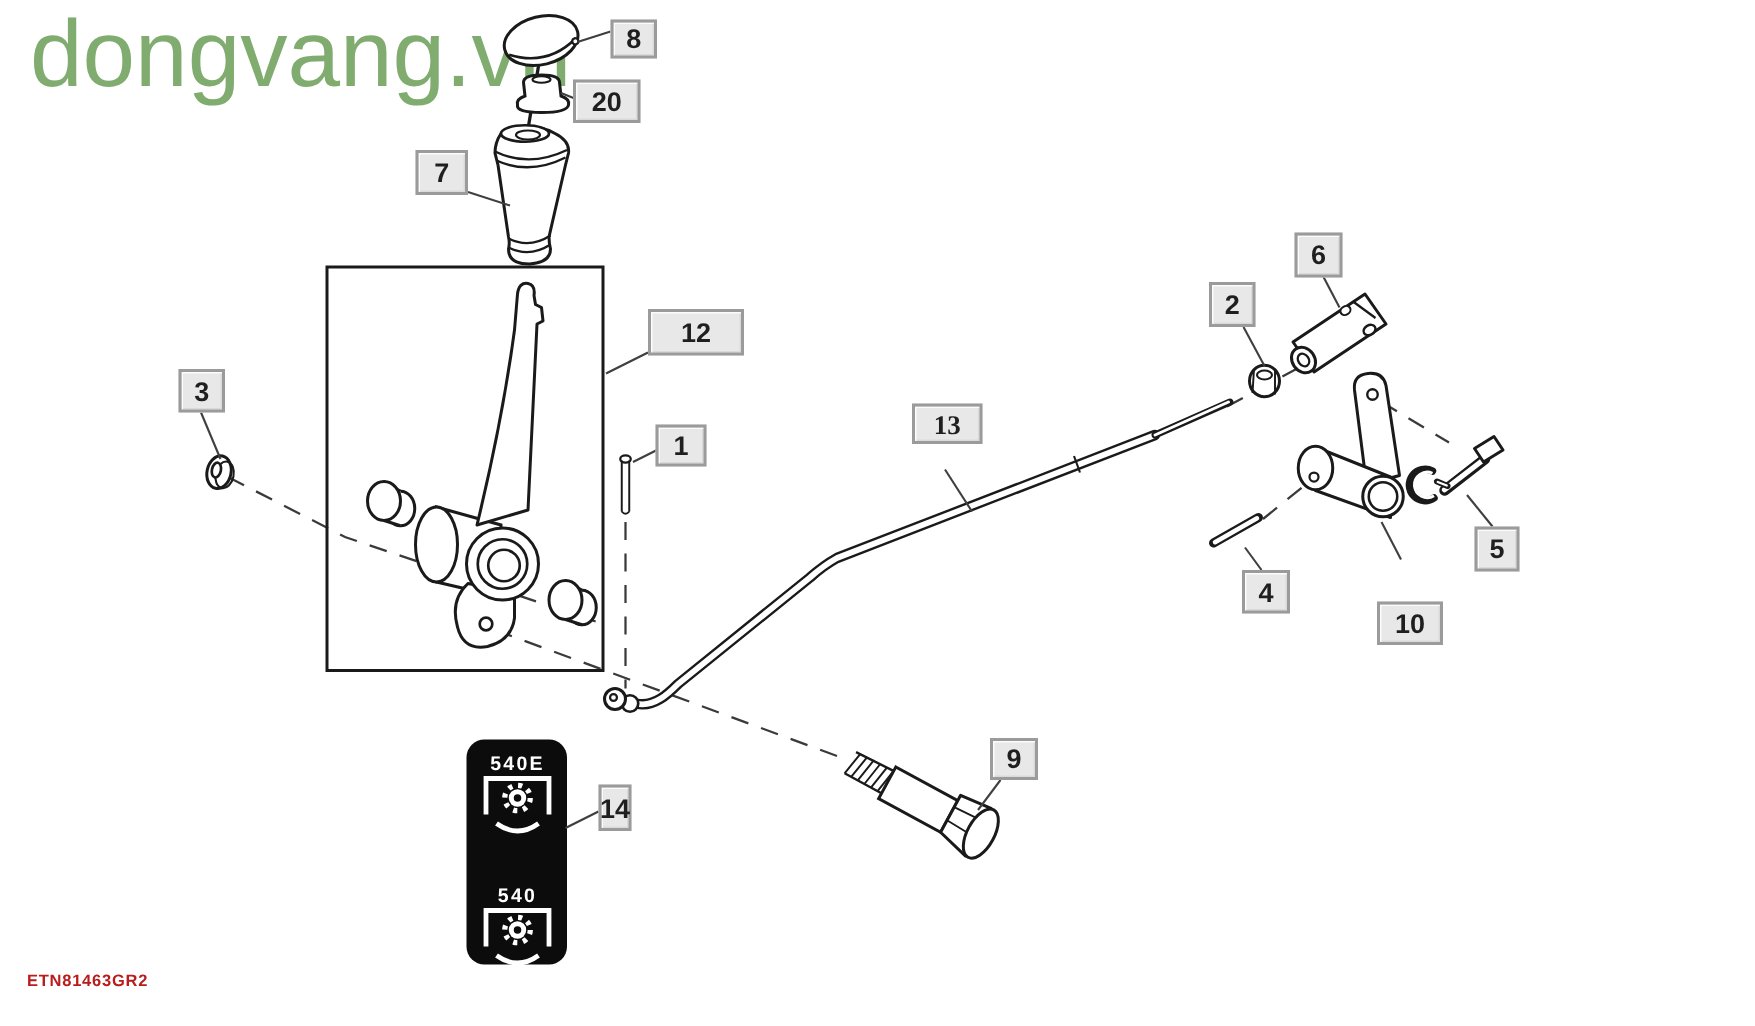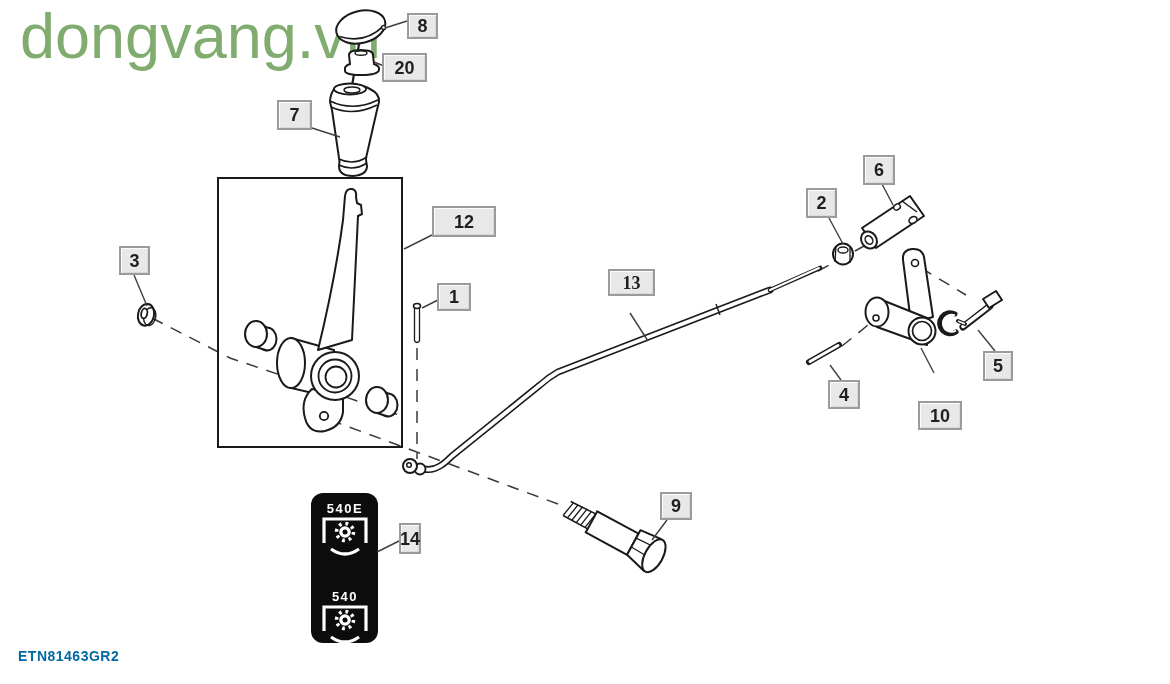--- a/index.html
+++ b/index.html
@@ -16,21 +16,21 @@
   .callout{
     position:absolute;z-index:3;
     background:#e8e8e8;border:2px solid #9b9b9b;
     box-shadow:inset 1px 1px 0 rgba(255,255,255,.85), inset -1px -1px 0 rgba(0,0,0,.06);
     display:flex;align-items:center;justify-content:center;
     font-weight:bold;font-size:18px;color:#1f1f1f;line-height:1;
     box-sizing:border-box;
   }
   #figure-code{
     position:absolute;left:18px;top:648px;z-index:3;
-    font-weight:bold;font-size:14px;color:#0369a1;letter-spacing:.5px;
+    font-weight:bold;font-size:11px;color:#b91c1c;letter-spacing:.5px;
   }
 </style>
 </head>
 <body>
 
 <div id="stage">
 
   <div id="watermark">dongvang.vn</div>
 
   <svg class="diagram" width="1170" height="684" viewBox="0 0 1170 684">

